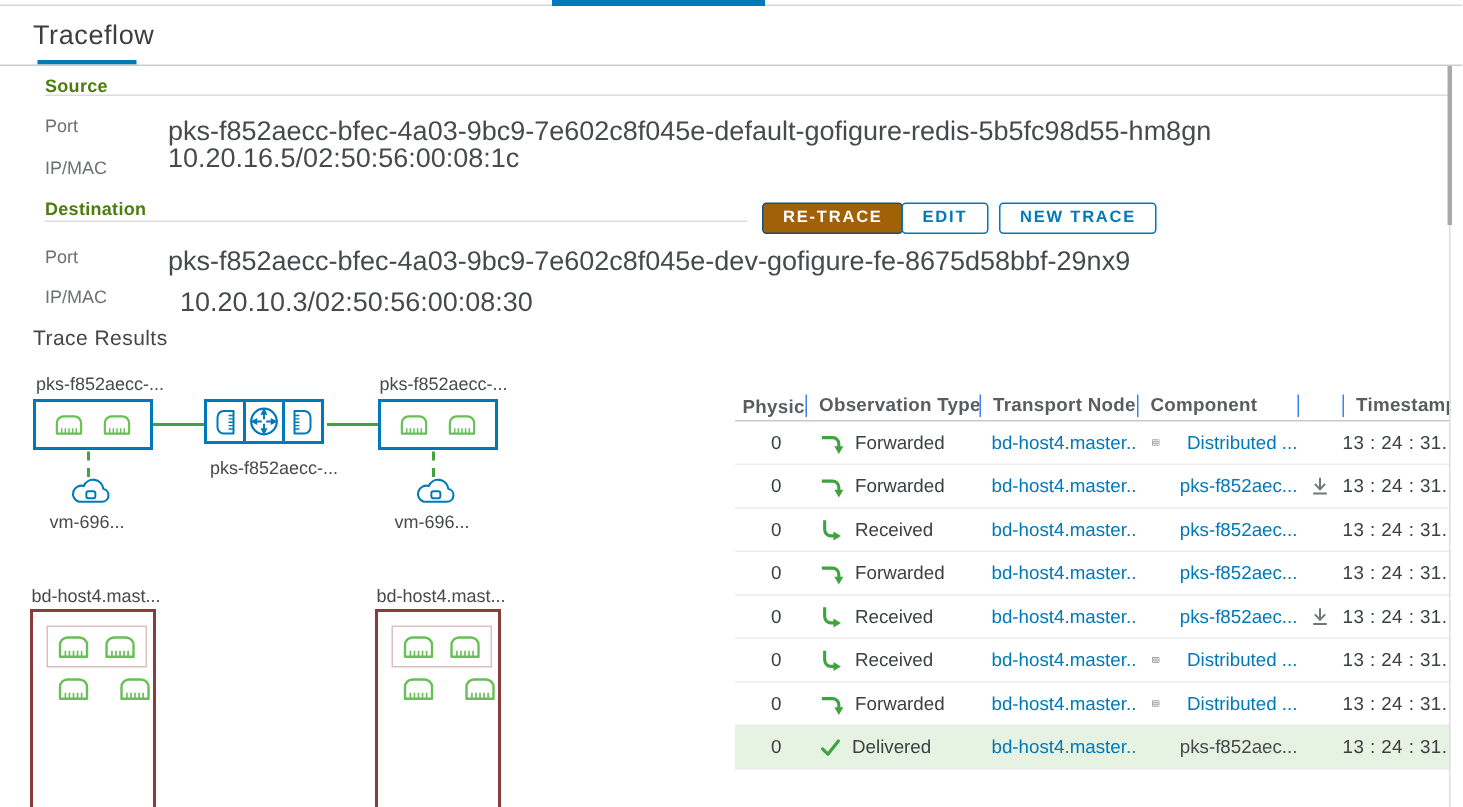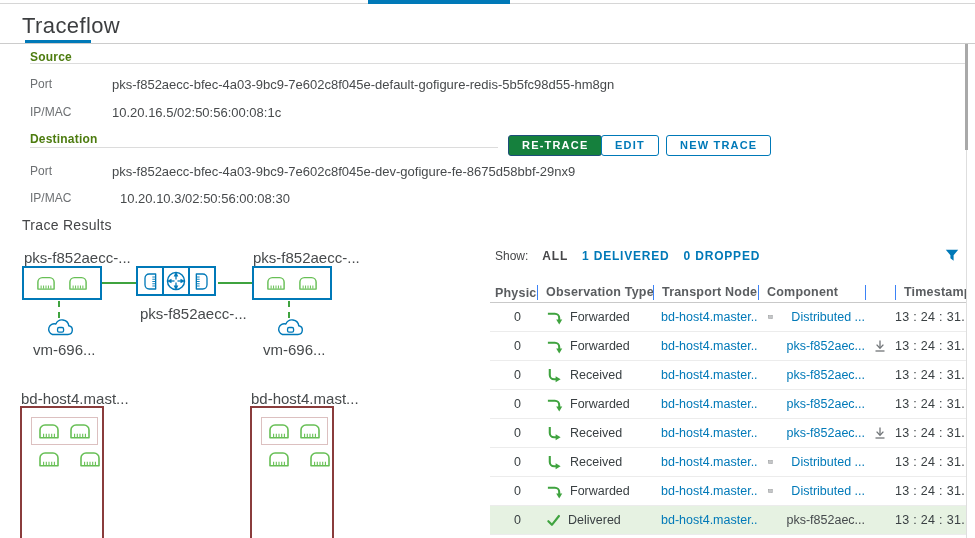--- a/index.html
+++ b/index.html
@@ -11,47 +11,47 @@
     color: #464a4d;
     overflow: hidden;
   }
   .abs { position: absolute; }
 
   
   .top-hairline { top: 3px; left: 0; width: 975px; height: 1px; background: #d6d6d6; }
   .tab-indicator { top: 0; left: 368px; width: 142px; height: 4px; background: #0079b8; }
 
   
-  .page-title { top: 13px; left: 22px; font-size: 22px; color: #3c3e40; letter-spacing: .4px; }
+  .page-title { top: 13px; left: 22px; font-size: 18px; color: #3c3e40; letter-spacing: .4px; }
   .title-underline { top: 40px; left: 25px; width: 66px; height: 3px; background: #0079b8; }
   .header-line { top: 43px; left: 0; width: 975px; height: 1px; background: #cccccc; }
 
   .section-title { font-size: 12px; font-weight: bold; color: #4d7c0f; letter-spacing: .2px; }
   .section-line { height: 1px; background: #dcdcdc; }
   .field-label { font-size: 12px; color: #6d7073; }
-  .field-value { font-size: 13px; color: #474a4c; }
+  .field-value { font-size: 18px; color: #474a4c; }
 
   
   .btn {
     font-family: "Liberation Sans", sans-serif;
     font-size: 11px; font-weight: bold; letter-spacing: 1.2px;
     padding: 4px 13px; border-radius: 3px; cursor: pointer;
     background: #ffffff; border: 1px solid #0079b8; color: #0079b8;
     height: 21px; line-height: 11px;
   }
-  .btn.primary { background: #15803d; border-color: #1d4e79; color: #ffffff; }
+  .btn.primary { background: #a16207; border-color: #1d4e79; color: #ffffff; }
 
   .results-title { top: 217px; left: 22px; font-size: 14px; color: #454648; letter-spacing: .3px; }
 
   
   .nodebox {
     position: absolute; border: 2px solid #0079b8; background: #fff;
     display: flex; align-items: center; justify-content: space-evenly;
   }
-  .diagram-label { position: absolute; font-size: 15px; color: #474a4c; white-space: nowrap; }
+  .diagram-label { position: absolute; font-size: 12px; color: #474a4c; white-space: nowrap; }
   .green-line { position: absolute; height: 2px; background: #3fa33f; }
   .green-dash { position: absolute; width: 0; border-left: 2px dashed #3fa33f; }
   .mid-group { position: absolute; display: flex; }
   .mid-cell {
     width: 28px; height: 30px; border: 2px solid #0079b8; background: #fff;
     display: flex; align-items: center; justify-content: center; margin-left: -2px;
   }
   .mid-cell:first-child { margin-left: 0; }
   .hostbox { position: absolute; border: 2px solid #8a3c3c; background: #fff; }
   .port-group {
@@ -192,21 +192,21 @@
 
 <div class="abs page-title">Traceflow</div>
 <div class="abs title-underline"></div>
 <div class="abs header-line"></div>
 
 <div class="abs section-title" style="left:30px;top:50px">Source</div>
 <div class="abs section-line" style="left:30px;top:63px;width:936px"></div>
 <div class="abs field-label" style="left:30px;top:77px">Port</div>
 <div class="abs field-value" style="left:112px;top:77px">pks-f852aecc-bfec-4a03-9bc9-7e602c8f045e-default-gofigure-redis-5b5fc98d55-hm8gn</div>
 <div class="abs field-label" style="left:30px;top:105px">IP/MAC</div>
-<div class="abs field-value" style="left:112px;top:105px">10.20.16.5/02:50:56:00:08:1c</div>
+<div class="abs field-value" style="left:112px;top:95px">10.20.16.5/02:50:56:00:08:1c</div>
 
 <div class="abs section-title" style="left:30px;top:132px">Destination</div>
 <div class="abs section-line" style="left:30px;top:147px;width:468px"></div>
 <button class="abs btn primary" style="left:508px;top:135px">RE-TRACE</button>
 <button class="abs btn" style="left:601px;top:135px">EDIT</button>
 <button class="abs btn" style="left:666px;top:135px">NEW TRACE</button>
 <div class="abs field-label" style="left:30px;top:164px">Port</div>
 <div class="abs field-value" style="left:112px;top:164px">pks-f852aecc-bfec-4a03-9bc9-7e602c8f045e-dev-gofigure-fe-8675d58bbf-29nx9</div>
 <div class="abs field-label" style="left:30px;top:191px">IP/MAC</div>
 <div class="abs field-value" style="left:120px;top:191px">10.20.10.3/02:50:56:00:08:30</div>
@@ -307,29 +307,20 @@
           <use href="#rj45"></use>
         </svg>
       <svg class="ic green-ic" width="24" height="20">
           <use href="#rj45"></use>
         </svg>
     </div>
   </div>
 </div>
 
 <div class="results">
-  <div class="filter-bar">
-    <span class="show">Show:</span>
-    <span class="chip all">ALL</span>
-    <span class="chip blue">1 DELIVERED</span>
-    <span class="chip blue">0 DROPPED</span>
-    <svg class="funnel blue-ic" width="14" height="13">
-        <use href="#funnel"></use>
-      </svg>
-  </div>
 
   <div class="tgrid thead">
     <div class="th">Physical</div>
     <div class="th">Observation Type</div>
     <div class="th">Transport Node</div>
     <div class="th">Component</div>
     <div class="th"></div>
     <div class="th">Timestamp</div>
   </div>
 

